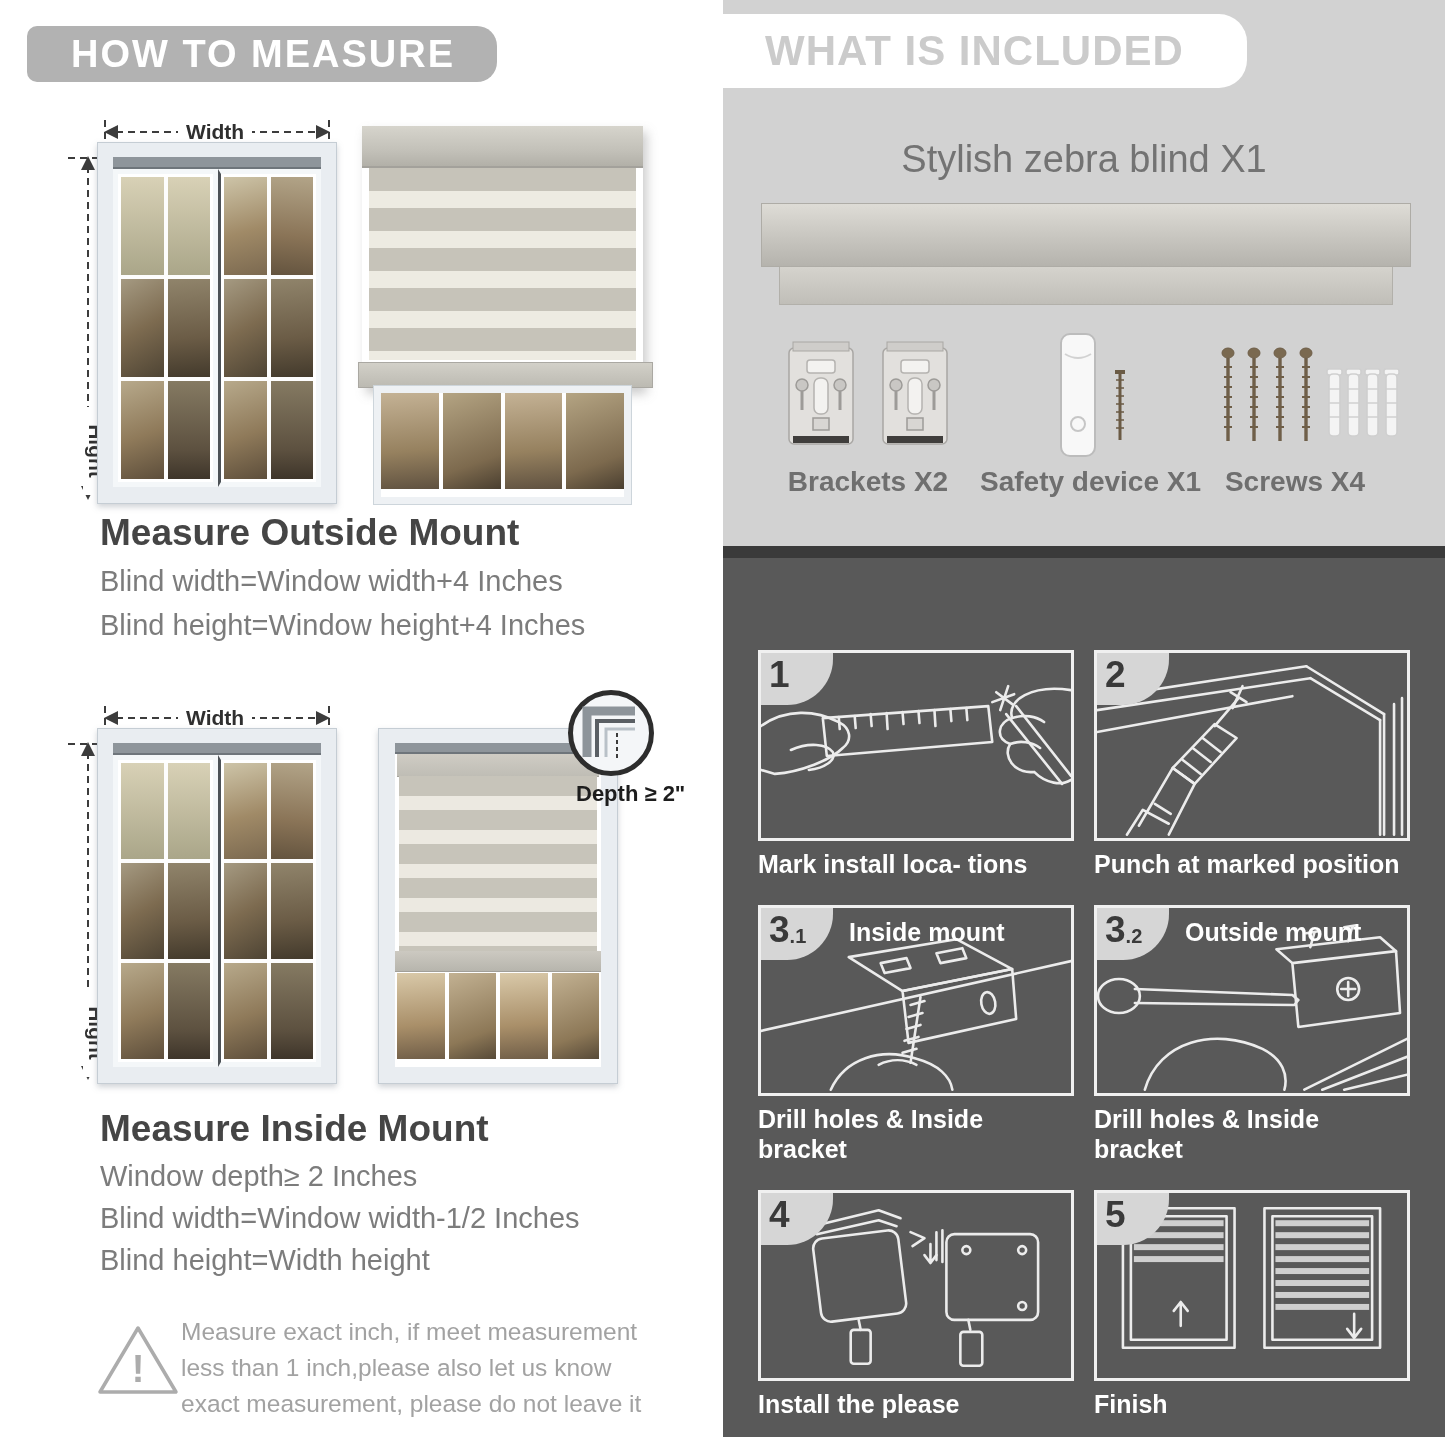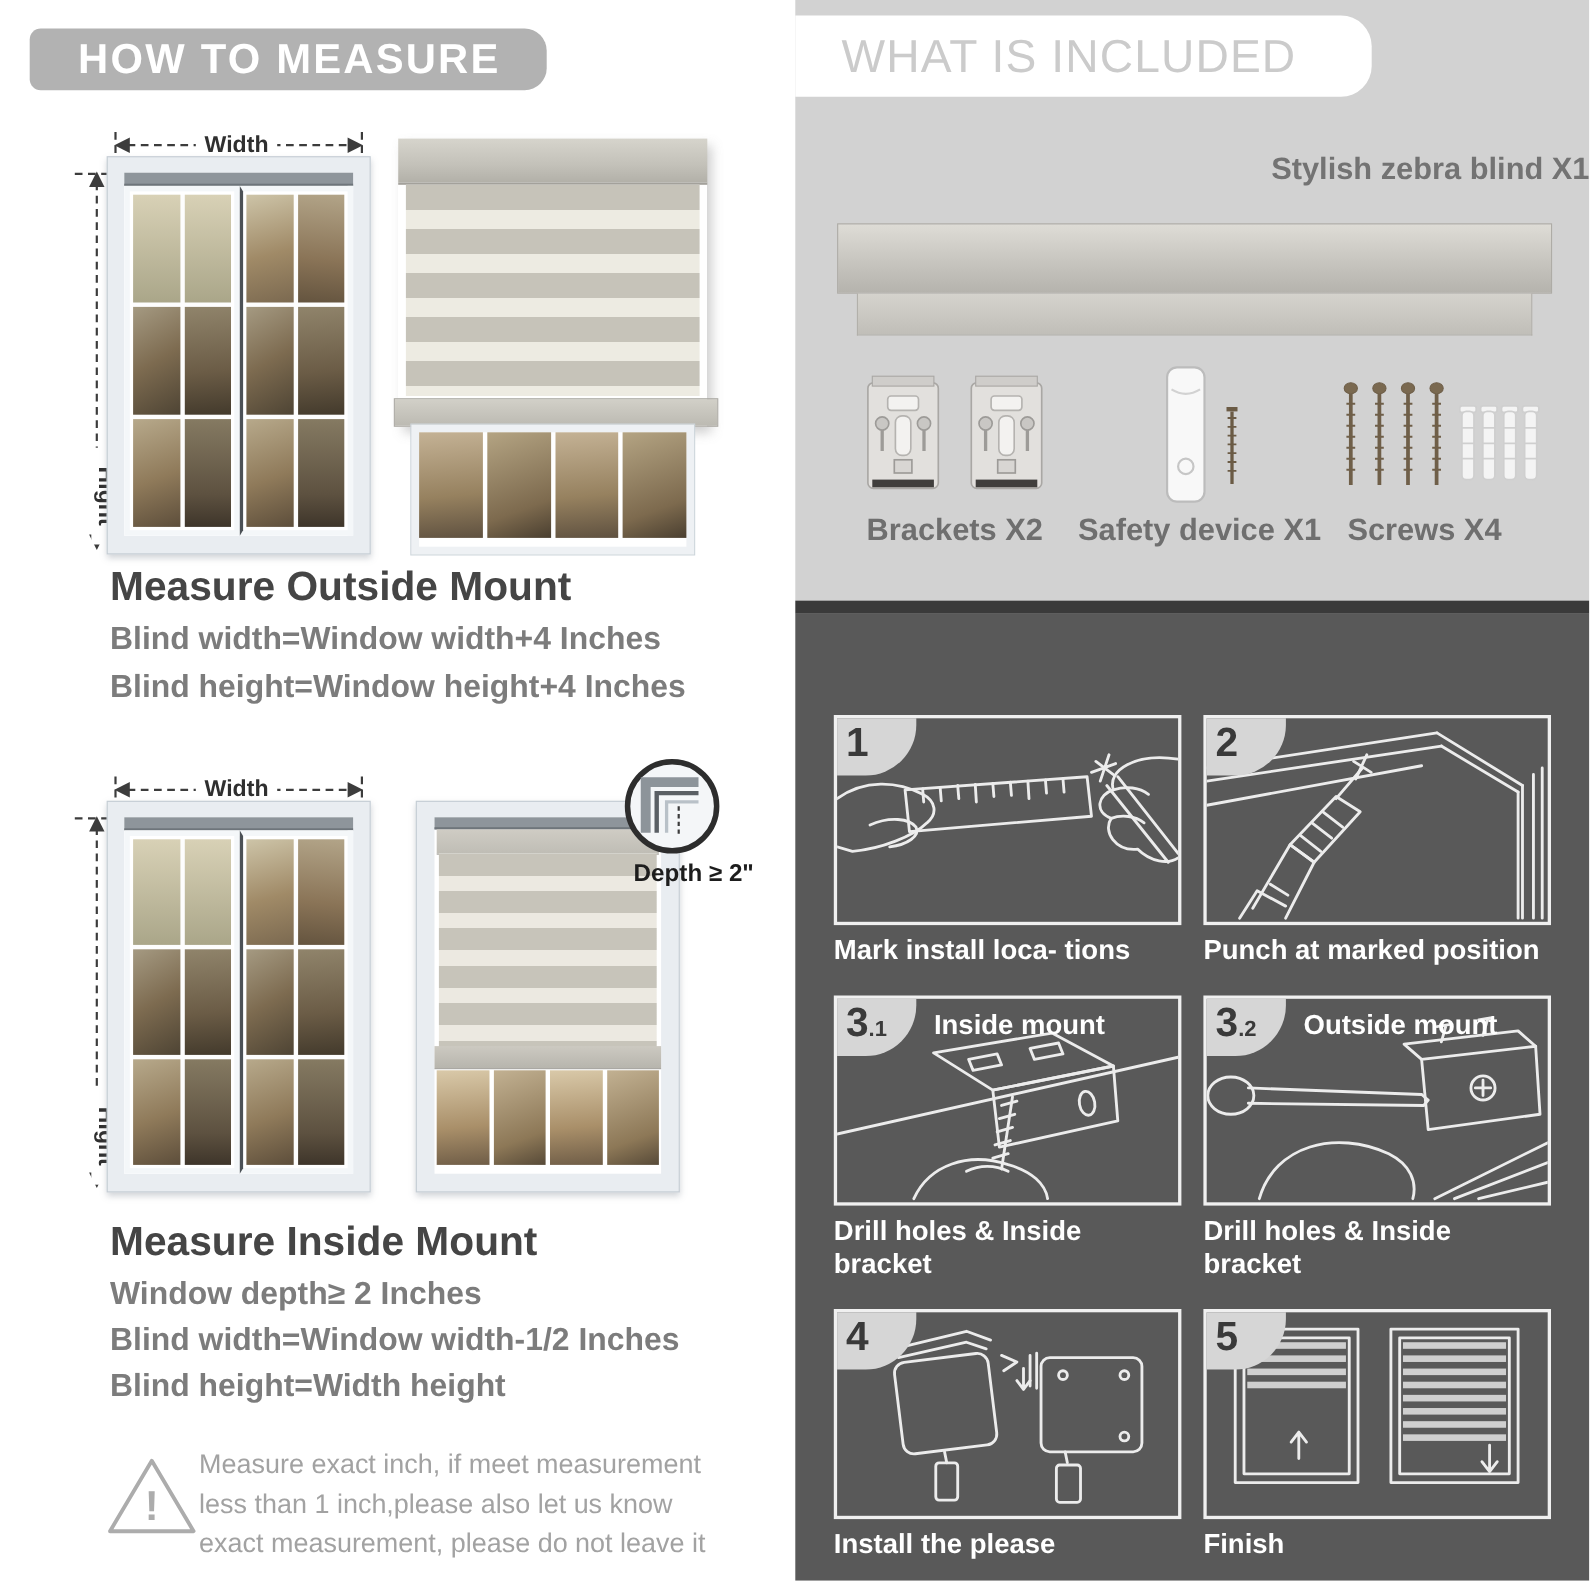--- a/index.html
+++ b/index.html
@@ -60,31 +60,31 @@
     background:linear-gradient(180deg,#ccc9c1 0%,#b7b5ad 100%);border-bottom:1px solid #a19f99;}
   .win-inside .lower{position:absolute;left:2px;right:2px;top:230px;bottom:8px;
     display:grid;grid-template-columns:1fr 1fr 1fr 1fr;gap:4px;background:#fff;}
   .win-inside .lower .mpane{background:linear-gradient(175deg,#d9c9a9 0%,#a98f69 60%,#6f5d47 100%);}
   .win-inside .lower .mpane:nth-child(2n){background:linear-gradient(160deg,#c2b192 0%,#8d7857 70%,#574a38 100%);}
 
   .mag{border-radius:50%;border:5px solid #2d2d2d;background:#f4f6f8;box-sizing:border-box;}
   .depth-label{color:#1d1d1d;font-weight:bold;font-size:22px;}
 
   .h-measure{color:#454545;font-weight:bold;font-size:37px;letter-spacing:0px;}
-  .f-line{color:#7c7c7c;font-weight:bold;font-size:29px;}
+  .f-line{color:#7c7c7c;font-weight:normal;font-size:29px;}
   .note-text{color:#a2a2a2;font-size:24.5px;line-height:36px;font-weight:500;}
 
   
   .right-col{left:723px;top:0;width:722px;height:1445px;}
   .included{position:absolute;left:0;top:0;width:722px;height:546px;background:#d2d2d2;}
   .inc-banner{position:absolute;left:0;top:14px;width:524px;height:74px;background:#ffffff;
     border-radius:0 28px 28px 0;display:flex;align-items:center;padding-left:42px;box-sizing:border-box;
-    color:#cbcbcb;font-weight:normal;font-size:42px;letter-spacing:1px;}
-  .product-label{position:absolute;left:0;top:138px;width:100%;text-align:right;
-    color:#737373;font-weight:bold;font-size:28px;}
+    color:#cbcbcb;font-weight:bold;font-size:42px;letter-spacing:1px;}
+  .product-label{position:absolute;left:0;top:138px;width:100%;text-align:center;
+    color:#737373;font-weight:normal;font-size:38px;}
   .headrail{position:absolute;left:38px;top:203px;width:650px;height:64px;
     background:linear-gradient(180deg,#dedcd6 0%,#c7c5bf 55%,#b5b3ad 100%);
     border:1px solid #aeaca6;box-sizing:border-box;}
   .headrail2{position:absolute;left:56px;top:267px;width:614px;height:38px;
     background:linear-gradient(180deg,#d5d3cd 0%,#c0beb8 100%);border:1px solid #b2b0aa;
     border-top:none;box-sizing:border-box;}
   .item-label{position:absolute;color:#6f6f6f;font-weight:bold;font-size:28px;text-align:center;}
 
   .divider{position:absolute;left:0;top:546px;width:722px;height:12px;background:#3a3a3a;}
 

